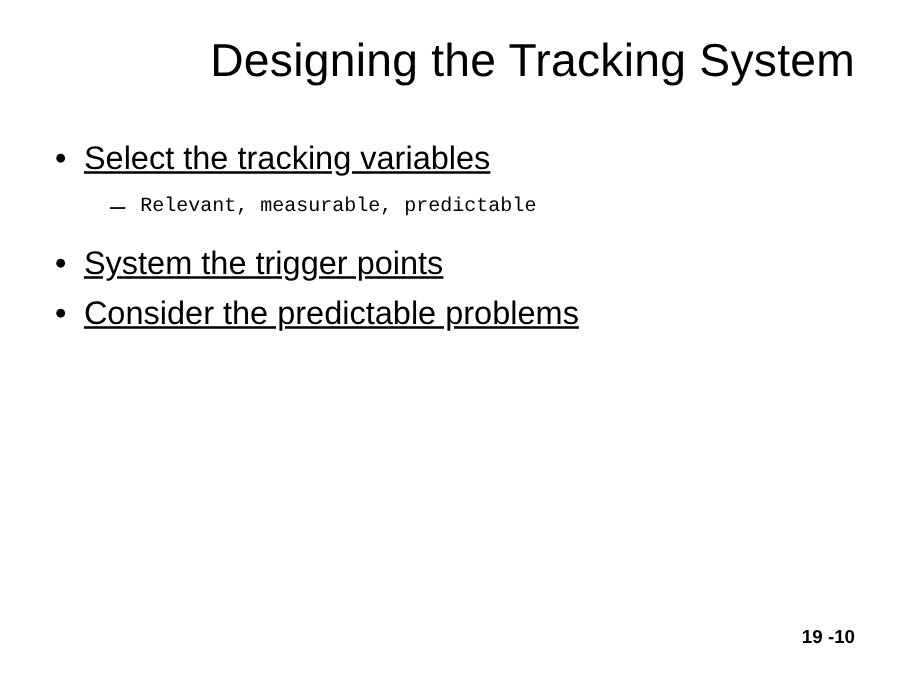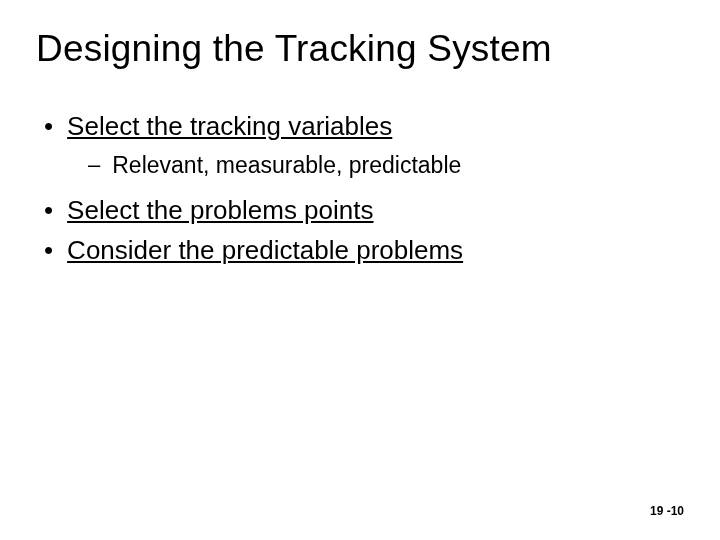--- a/index.html
+++ b/index.html
@@ -7,21 +7,21 @@
   body {
     background: #ffffff;
     font-family: Arial, Helvetica, sans-serif;
     color: #000000;
     position: relative;
     padding: 28px 36px;
   }
   .title {
     font-size: 37px;
     font-weight: 400;
-    text-align: left;
+    text-align: right;
     margin-bottom: 40px;
     letter-spacing: 0.2px;
   }
   .content {
     padding-left: 8px;
   }
   .bullet-lvl1 {
     display: flex;
     align-items: flex-start;
     margin-bottom: 8px;
@@ -41,28 +41,29 @@
     align-items: flex-start;
     margin-left: 44px;
     margin-bottom: 14px;
   }
   .bullet-lvl2 .dash {
     font-size: 22px;
     line-height: 30px;
     margin-right: 12px;
   }
   .bullet-lvl2 .txt {
-    font-size: 23px;
+    font-size: 16px;
     line-height: 30px;
+    font-family: Liberation Mono, monospace;
   }
   .footer {
     position: absolute;
     right: 36px;
     bottom: 22px;
-    font-size: 12px;
+    font-size: 15px;
     font-weight: bold;
   }
 </style>
 </head>
 <body>
 
 <div class="title">Designing the Tracking System</div>
 
 <div class="content">
 
@@ -71,21 +72,21 @@
     <span class="txt">Select the tracking variables</span>
   </div>
 
   <div class="bullet-lvl2">
     <span class="dash">–</span>
     <span class="txt">Relevant, measurable, predictable</span>
   </div>
 
   <div class="bullet-lvl1">
     <span class="dot">•</span>
-    <span class="txt">Select the problems points</span>
+    <span class="txt">System the trigger points</span>
   </div>
 
   <div class="bullet-lvl1">
     <span class="dot">•</span>
     <span class="txt">Consider the predictable problems</span>
   </div>
 
 </div>
 
 <div class="footer">19 -10</div>

